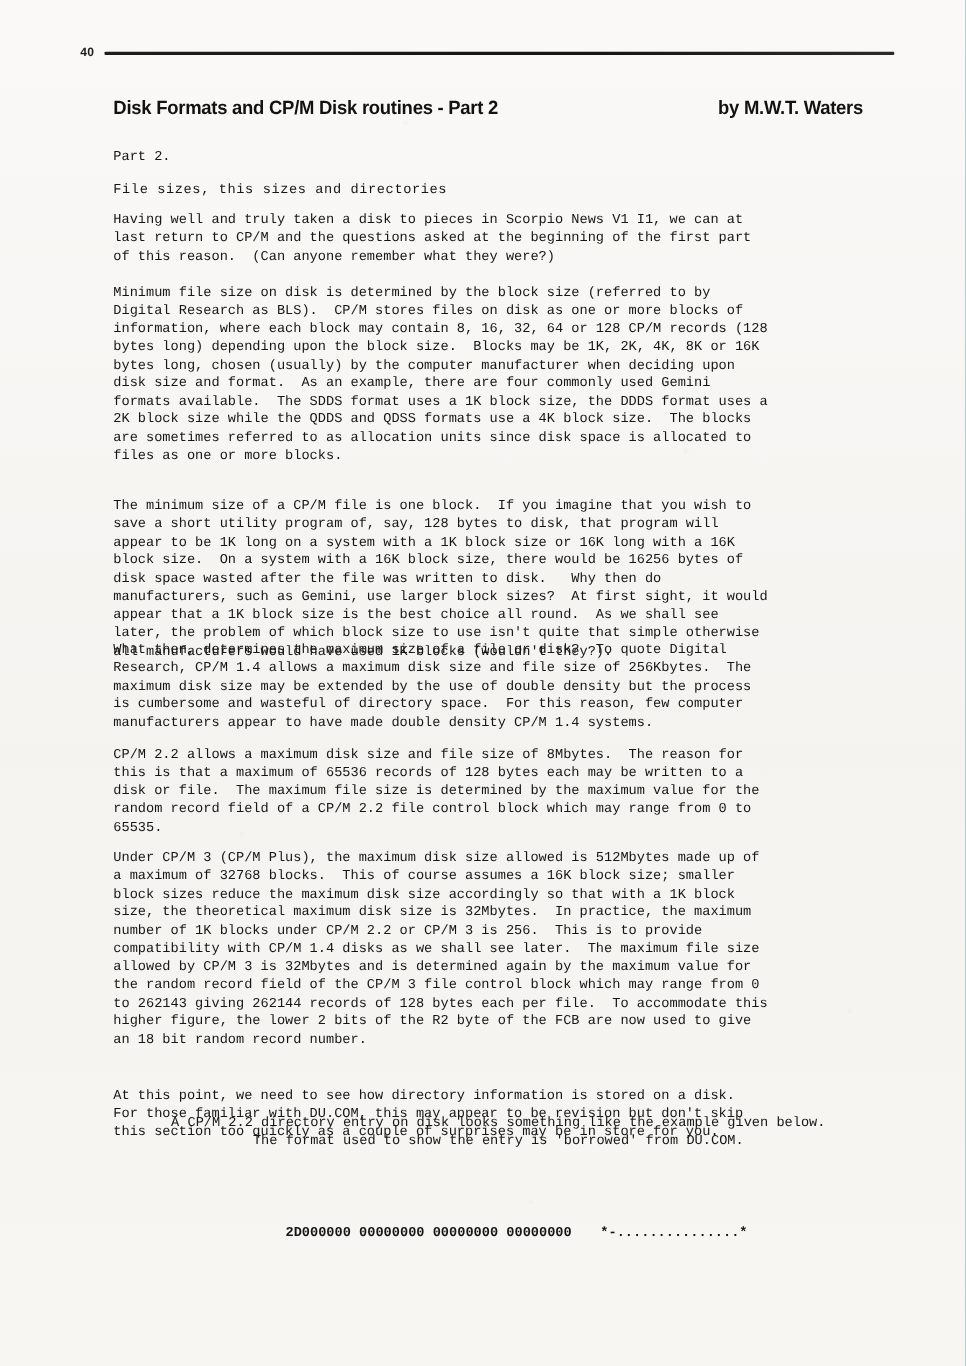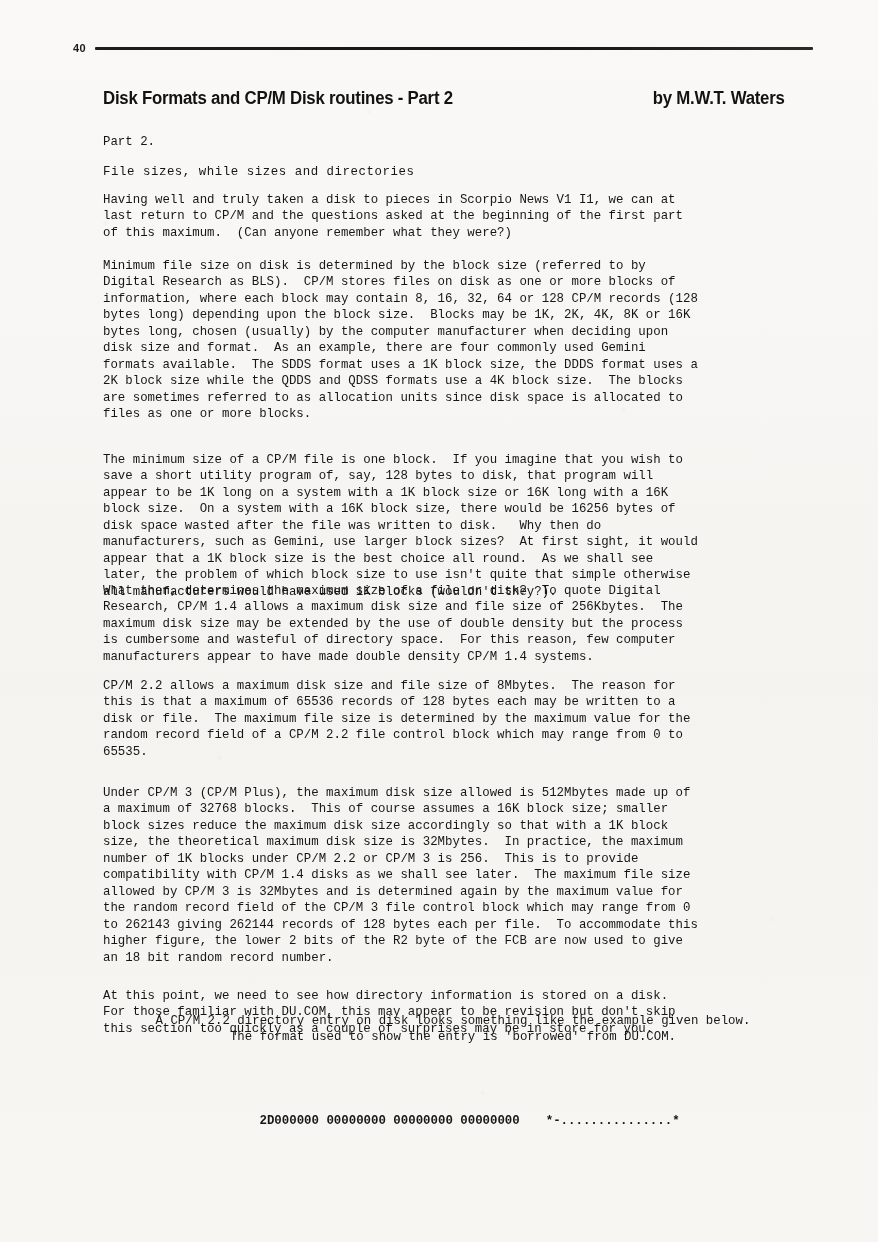--- a/index.html
+++ b/index.html
@@ -132,26 +132,26 @@
       <span class="header-rule"></span>
     </div>
 
     <div class="title-row">
       <span class="article-title">Disk Formats and CP/M Disk routines - Part 2</span>
       <span class="article-byline">by M.W.T. Waters</span>
     </div>
 
     <div class="body-block part-label">Part 2.</div>
 
-    <div class="body-block section-head">File sizes, while sizes and directories</div>
+    <div class="body-block section-head">File sizes, this sizes and directories</div>
 
     <div id="paragraph-host">
         <div class="body-block para" style="top: 192px;">Having well and truly taken a disk to pieces in Scorpio News V1 I1, we can at
 last return to CP/M and the questions asked at the beginning of the first part
-of this maximum.  (Can anyone remember what they were?)</div>
+of this reason.  (Can anyone remember what they were?)</div>
         <div class="body-block para" style="top: 258px;">Minimum file size on disk is determined by the block size (referred to by
 Digital Research as BLS).  CP/M stores files on disk as one or more blocks of
 information, where each block may contain 8, 16, 32, 64 or 128 CP/M records (128
 bytes long) depending upon the block size.  Blocks may be 1K, 2K, 4K, 8K or 16K
 bytes long, chosen (usually) by the computer manufacturer when deciding upon
 disk size and format.  As an example, there are four commonly used Gemini
 formats available.  The SDDS format uses a 1K block size, the DDDS format uses a
 2K block size while the QDDS and QDSS formats use a 4K block size.  The blocks
 are sometimes referred to as allocation units since disk space is allocated to
 files as one or more blocks.</div>
@@ -167,21 +167,21 @@
         <div class="body-block para" style="top: 583px;">What then, determines the maximum size of a file or disk?  To quote Digital
 Research, CP/M 1.4 allows a maximum disk size and file size of 256Kbytes.  The
 maximum disk size may be extended by the use of double density but the process
 is cumbersome and wasteful of directory space.  For this reason, few computer
 manufacturers appear to have made double density CP/M 1.4 systems.</div>
         <div class="body-block para" style="top: 678px;">CP/M 2.2 allows a maximum disk size and file size of 8Mbytes.  The reason for
 this is that a maximum of 65536 records of 128 bytes each may be written to a
 disk or file.  The maximum file size is determined by the maximum value for the
 random record field of a CP/M 2.2 file control block which may range from 0 to
 65535.</div>
-        <div class="body-block para" style="top: 772px; margin-top: 13px;">Under CP/M 3 (CP/M Plus), the maximum disk size allowed is 512Mbytes made up of
+        <div class="body-block para" style="top: 772px;">Under CP/M 3 (CP/M Plus), the maximum disk size allowed is 512Mbytes made up of
 a maximum of 32768 blocks.  This of course assumes a 16K block size; smaller
 block sizes reduce the maximum disk size accordingly so that with a 1K block
 size, the theoretical maximum disk size is 32Mbytes.  In practice, the maximum
 number of 1K blocks under CP/M 2.2 or CP/M 3 is 256.  This is to provide
 compatibility with CP/M 1.4 disks as we shall see later.  The maximum file size
 allowed by CP/M 3 is 32Mbytes and is determined again by the maximum value for
 the random record field of the CP/M 3 file control block which may range from 0
 to 262143 giving 262144 records of 128 bytes each per file.  To accommodate this
 higher figure, the lower 2 bits of the R2 byte of the FCB are now used to give
 an 18 bit random record number.</div>

